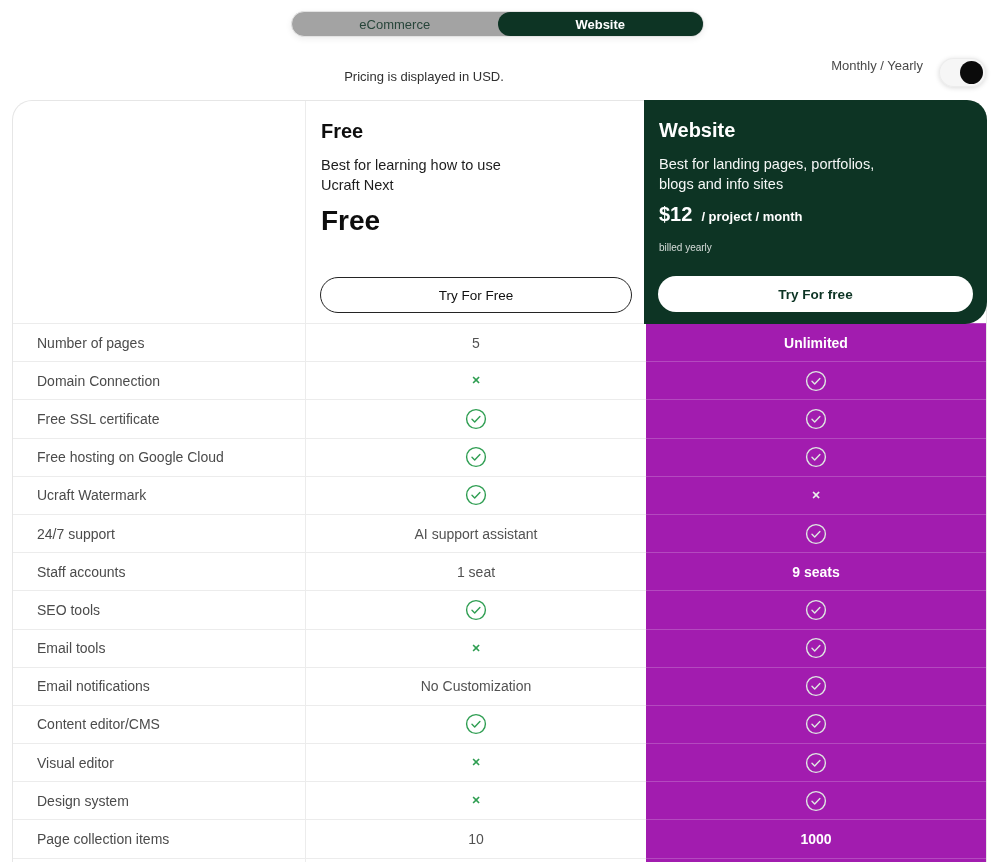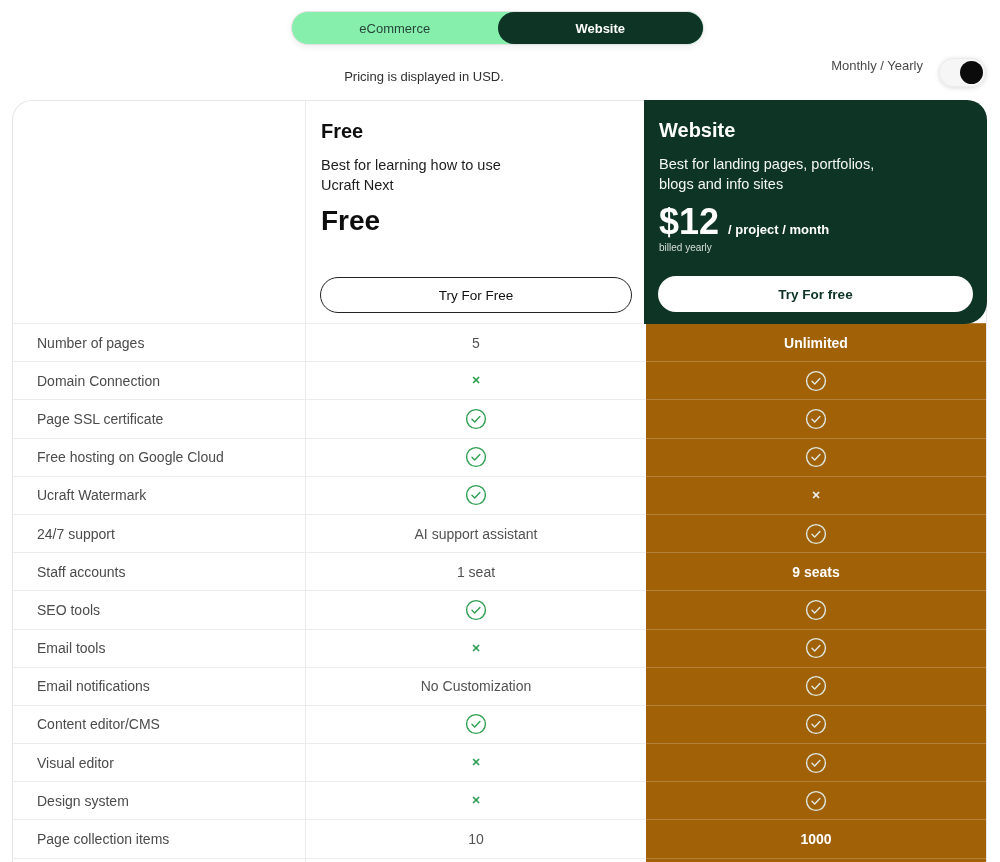--- a/index.html
+++ b/index.html
@@ -2,22 +2,22 @@
 <html><head>
 <meta charset="utf-8">
 <style>
   * { margin:0; padding:0; box-sizing:border-box; }
   html,body { background:#fff; }
   body { font-family:"Liberation Sans", sans-serif; }
   .page { position:relative; width:1000px; height:862px; background:#fff; overflow:hidden; margin:0 auto; }
 
   
   .plan-toggle {
-    position:absolute; left:291px; top:11px; width:413px; height:34px;
-    background:#86efac; border:1px solid #e3e3e3; border-radius:999px;
+    position:absolute; left:291px; top:11px; width:413px; height:26px;
+    background:#a3a3a3; border:1px solid #e3e3e3; border-radius:999px;
     box-shadow:0 2px 6px rgba(0,0,0,.07); display:flex;
   }
   .plan-tab {
     flex:1; display:flex; align-items:center; justify-content:center;
     font-size:13px; color:#27453a; cursor:pointer; border-radius:999px;
   }
   .plan-tab.selected { background:#0d3424; color:#fff; font-weight:bold; }
 
   
   .usd-note {
@@ -54,36 +54,36 @@
   .cta-free { background:#fff; border:1.5px solid #242424; color:#111; }
 
   
   .website-header {
     position:absolute; top:-1px; right:-1px; width:343px; height:224px;
     background:#0d3424; border-radius:0 20px 22px 0; color:#fff;
   }
   .website-header .ph-title { color:#fff; }
   .website-header .ph-desc  { color:rgba(255,255,255,.96); max-width:252px; }
   .price-line { position:absolute; top:104px; left:15px; display:flex; align-items:baseline; gap:9px; color:#fff; }
-  .price-big { font-size:36px; font-weight:bold; line-height:1; }
+  .price-big { font-size:20px; font-weight:bold; line-height:1; }
   .price-suffix { font-size:13px; font-weight:bold; }
   .billed-note { position:absolute; top:142px; left:15px; font-size:10px; color:rgba(255,255,255,.82); }
   .cta-website { background:#fff; border:none; color:#0d3424; font-weight:bold; }
 
   
   .trow { display:grid; grid-template-columns:293px 340px 1fr; height:38.2px; }
   .cell { display:flex; align-items:center; }
   .cell-feature {
     padding-left:24px; font-size:14px; color:#4b4b4b;
     border-top:1px solid #ececec; border-right:1px solid #ececec;
   }
   .cell-free { justify-content:center; font-size:14px; color:#525252; border-top:1px solid #ececec; }
   .cell-website {
     justify-content:center; font-size:14px; color:#fff;
-    background:#a16207; border-top:1px solid rgba(255,255,255,.2);
+    background:#a21caf; border-top:1px solid rgba(255,255,255,.2);
   }
   .cell-website .val-text { font-weight:bold; }
   .check-icon { display:block; }
   .cell-free .check-icon { color:#2f9e52; }
   .cell-website .check-icon { color:#dfe9e2; }
   .cross-icon { font-size:11px; font-weight:bold; line-height:1; }
   .cell-free .cross-icon { color:#2f9e52; }
   .cell-website .cross-icon { color:#eaf0eb; }
 </style>
 </head>
@@ -148,21 +148,21 @@
             <span class="cross-icon">✕</span>
           </div>
           <div class="cell cell-website">
             <svg class="check-icon" width="22" height="22" viewBox="0 0 22 22">
               <circle cx="11" cy="11" r="9.4" fill="none" stroke="currentColor" stroke-width="1.4"></circle>
               <path d="M7 11.3l2.7 2.6 5.2-5.5" fill="none" stroke="currentColor" stroke-width="1.4" stroke-linecap="round" stroke-linejoin="round"></path>
             </svg>
           </div>
         </div>
         <div class="trow">
-          <div class="cell cell-feature">Page SSL certificate</div>
+          <div class="cell cell-feature">Free SSL certificate</div>
           <div class="cell cell-free">
             <svg class="check-icon" width="22" height="22" viewBox="0 0 22 22">
               <circle cx="11" cy="11" r="9.4" fill="none" stroke="currentColor" stroke-width="1.4"></circle>
               <path d="M7 11.3l2.7 2.6 5.2-5.5" fill="none" stroke="currentColor" stroke-width="1.4" stroke-linecap="round" stroke-linejoin="round"></path>
             </svg>
           </div>
           <div class="cell cell-website">
             <svg class="check-icon" width="22" height="22" viewBox="0 0 22 22">
               <circle cx="11" cy="11" r="9.4" fill="none" stroke="currentColor" stroke-width="1.4"></circle>
               <path d="M7 11.3l2.7 2.6 5.2-5.5" fill="none" stroke="currentColor" stroke-width="1.4" stroke-linecap="round" stroke-linejoin="round"></path>

